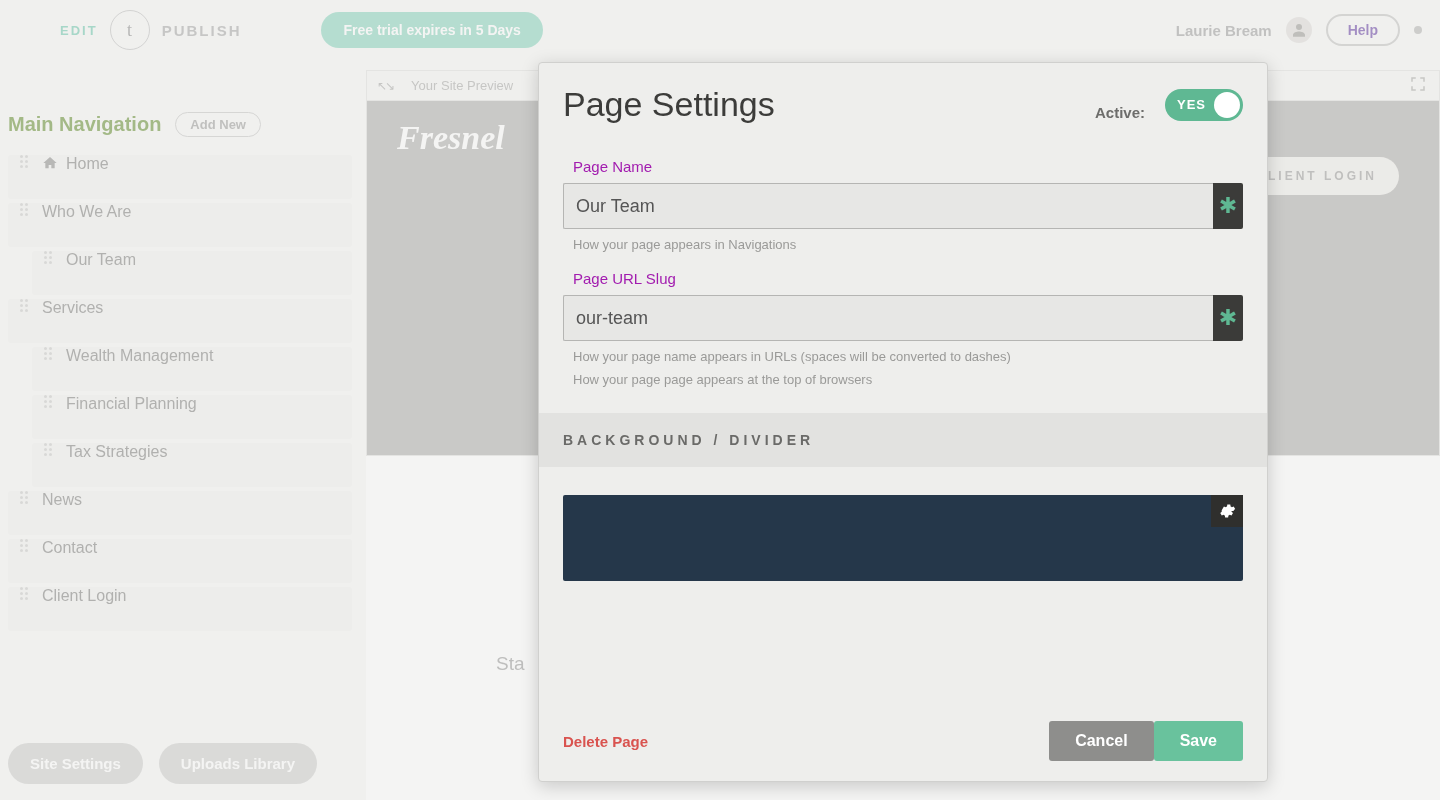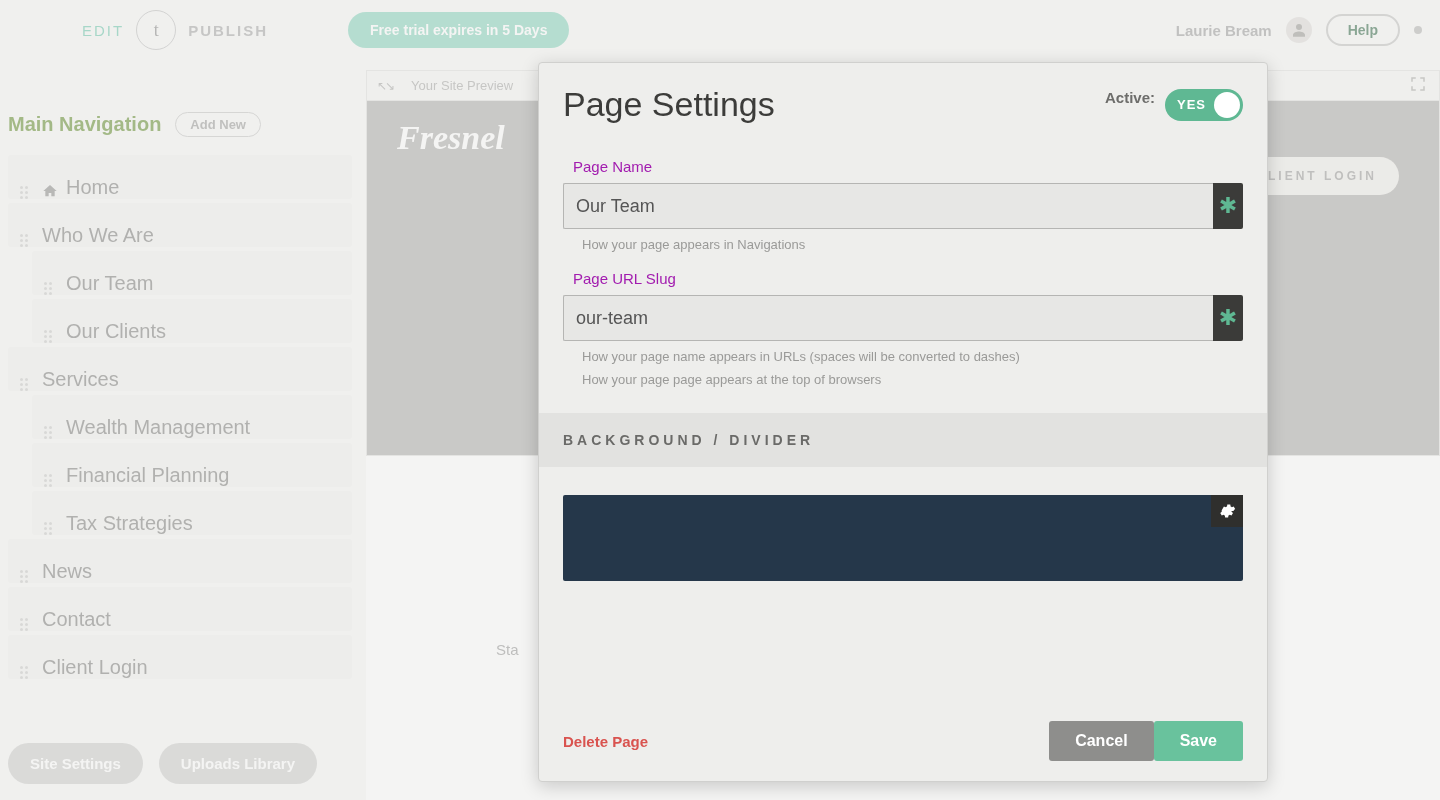--- a/index.html
+++ b/index.html
@@ -1,62 +1,62 @@
 <!DOCTYPE html>
 <html><head>
 <meta charset="utf-8">
 <style>
   html,body{margin:0;padding:0;width:1440px;height:800px;font-family:"Helvetica Neue",Arial,sans-serif;background:#f5f5f4;color:#555;overflow:hidden}
   *{box-sizing:border-box}
   
   .topbar{position:absolute;left:0;top:0;right:0;height:60px;display:flex;align-items:center;padding:0 10px}
-  .edit-link{color:#56bfa0;letter-spacing:2px;font-weight:400;font-size:15px;margin-left:72px}
+  .edit-link{color:#56bfa0;letter-spacing:2px;font-weight:700;font-size:13px;margin-left:50px}
   .logo-circ{width:40px;height:40px;border:1px solid #b5b5b5;border-radius:50%;display:flex;align-items:center;justify-content:center;margin:0 12px;font-family:serif;font-size:18px;color:#777}
   .publish-link{color:#9a9a9a;letter-spacing:2px;font-weight:600;font-size:15px}
   .trial-pill{margin-left:80px;background:#74cdb2;color:#fff;font-weight:700;font-size:14px;padding:10px 22px;border-radius:22px}
   .top-right{position:absolute;right:10px;top:0;height:60px;display:flex;align-items:center;gap:14px}
   .user-name{color:#8f8f8f;font-weight:600;font-size:15px}
   .avatar-ico{width:26px;height:26px;border-radius:50%;background:#d9d6d2;display:flex;align-items:center;justify-content:center}
   .avatar-ico svg{width:18px;height:18px;fill:#8a8884}
-  .help-btn{border:2px solid #b8b8b6;color:#14532d;font-weight:700;font-size:14px;padding:6px 20px;border-radius:18px;background:transparent}
+  .help-btn{border:2px solid #b8b8b6;color:#4c1d95;font-weight:700;font-size:14px;padding:6px 20px;border-radius:18px;background:transparent}
   .menu-dot{width:8px;height:8px;border-radius:50%;background:#a9a9a7;margin-right:8px}
   
   .leftcol{position:absolute;left:8px;top:112px;width:344px}
   .mainnav-head{display:flex;align-items:center;gap:14px}
   .mainnav-title{font-size:20px;font-weight:700;color:#4d7c0f}
   .addnew{border:1px solid #bcbcba;border-radius:16px;padding:4px 14px;font-size:13px;color:#8c8c8a;font-weight:600;background:transparent}
   .navlist{margin-top:18px}
-  .nav-item{background:#efefed;border-radius:3px;margin-bottom:4px;display:flex;align-items:flex-end;padding:0 12px;height:44px;color:#6a6a68;font-size:20px}
+  .nav-item{background:#efefed;border-radius:3px;margin-bottom:4px;display:flex;align-items:flex-start;padding:0 12px;height:44px;color:#6a6a68;font-size:16px}
   .nav-item.sub{margin-left:24px;width:calc(100% - 24px)}
   .drag-dots{width:12px;display:flex;flex-wrap:wrap;gap:2px;margin-right:10px;opacity:.45}
   .drag-dots span{width:3px;height:3px;background:#8d8d8b;border-radius:50%}
   .home-ico{width:16px;height:16px;margin-right:8px;fill:#7a7a78}
   .bottom-btns{position:absolute;left:8px;bottom:16px;display:flex;gap:16px}
   .pill-btn{background:#c6c6c4;color:#fff;font-weight:700;font-size:15px;border:none;border-radius:22px;padding:12px 22px}
   
   .preview-frame{position:absolute;left:366px;top:70px;right:0;height:30px;border:1px solid #dcdcda;border-bottom:none;background:#f4f4f2;display:flex;align-items:center;padding:0 10px;color:#9a9a98;font-size:13px}
   .preview-frame .arrows{font-size:12px;letter-spacing:-2px;margin-right:18px;color:#9a9a98}
   .fs-icon{position:absolute;right:12px;top:4px}
   .hero{position:absolute;left:366px;top:100px;right:0;height:356px;background:#a1a09e;border:1px solid #dcdcda}
   .brand{position:absolute;left:30px;top:18px;font-family:"Times New Roman",serif;font-style:italic;font-size:34px;color:#fff;font-weight:600}
   .client-login{position:absolute;right:40px;top:56px;background:#eceae6;color:#8b8b89;font-size:12px;letter-spacing:3px;font-weight:700;padding:12px 22px;border-radius:20px}
   .below{position:absolute;left:366px;top:456px;right:0;height:344px;background:#fff}
-  .start-text{position:absolute;left:130px;top:185px;color:#888;font-size:15px}
+  .start-text{position:absolute;left:130px;top:197px;color:#888;font-size:19px}
   
   .modal{position:absolute;left:538px;top:62px;width:730px;height:720px;background:#eeeeec;border:1px solid #d0d0ce;border-radius:4px;box-shadow:0 4px 18px rgba(0,0,0,.18)}
   .m-head{display:flex;align-items:center;justify-content:space-between;padding:22px 24px 8px 24px}
   .m-title{font-family:"Arial Narrow","Helvetica Neue Condensed",sans-serif;font-stretch:condensed;font-size:34px;color:#3c3c3a;letter-spacing:0}
-  .active-wrap{display:flex;align-items:flex-start;gap:10px}
+  .active-wrap{display:flex;align-items:flex-end;gap:20px}
   .active-label{color:#6d6d6b;font-weight:600;font-size:15px}
   .toggle{width:78px;height:32px;background:#5fb893;border-radius:16px;position:relative;display:flex;align-items:center}
   .toggle .yes{color:#fff;font-weight:700;font-size:13px;margin-left:12px;letter-spacing:1px}
   .toggle .knob{position:absolute;right:3px;top:3px;width:26px;height:26px;background:#fff;border-radius:50%}
   .m-body{padding:8px 24px 0 24px}
   .fld-label{color:#a21caf;font-size:15px;margin:18px 0 8px 10px}
-  .fld-help{color:#9a9a98;font-size:13px;margin:8px 0 0 19px}
+  .fld-help{color:#9a9a98;font-size:13px;margin:8px 0 0 10px}
   .inp-row{display:flex}
   .inp{flex:1;height:46px;border:1px solid #b5b5b3;background:#e7e7e5;padding:0 12px;font-size:18px;color:#555;outline:none;border-right:none;border-radius:2px 0 0 2px}
   .inp-star{width:30px;background:#3b3b39;display:flex;align-items:center;justify-content:center;color:#5fb893;font-size:22px;border-radius:0 2px 2px 0}
   .inp-focus{height:52px;border:4px solid #41c8f0;border-radius:6px;background:#fff;display:flex;align-items:center;padding:0 10px;margin-top:28px}
   .inp-focus input{border:none;outline:none;width:100%;font-size:19px;color:#333;background:transparent}
   .inp-focus input::placeholder{color:#b4b4b2}
   .section-sep{height:54px;background:#e2e2e0;margin:26px -24px 0 -24px;display:flex;align-items:center;padding-left:24px;color:#6a6a68;letter-spacing:4px;font-weight:700;font-size:14px}
   .bg-block{margin-top:28px;height:86px;background:#25374a;position:relative;border-radius:2px}
   .gear-box{position:absolute;right:0;top:0;width:32px;height:32px;background:#2f2f2d;display:flex;align-items:center;justify-content:center}
   .gear-box svg{width:18px;height:18px;fill:#fff}
@@ -126,31 +126,20 @@
         <span class="drag-dots">
           <span></span>
           <span></span>
           <span></span>
           <span></span>
           <span></span>
           <span></span>
         </span>
         <span>Our Team</span>
       </div>
-      <div class="nav-item sub">
-        <span class="drag-dots">
-          <span></span>
-          <span></span>
-          <span></span>
-          <span></span>
-          <span></span>
-          <span></span>
-        </span>
-        <span>Our Clients</span>
-      </div>
       <div class="nav-item">
         <span class="drag-dots">
           <span></span>
           <span></span>
           <span></span>
           <span></span>
           <span></span>
           <span></span>
         </span>
         <span>Services</span>

